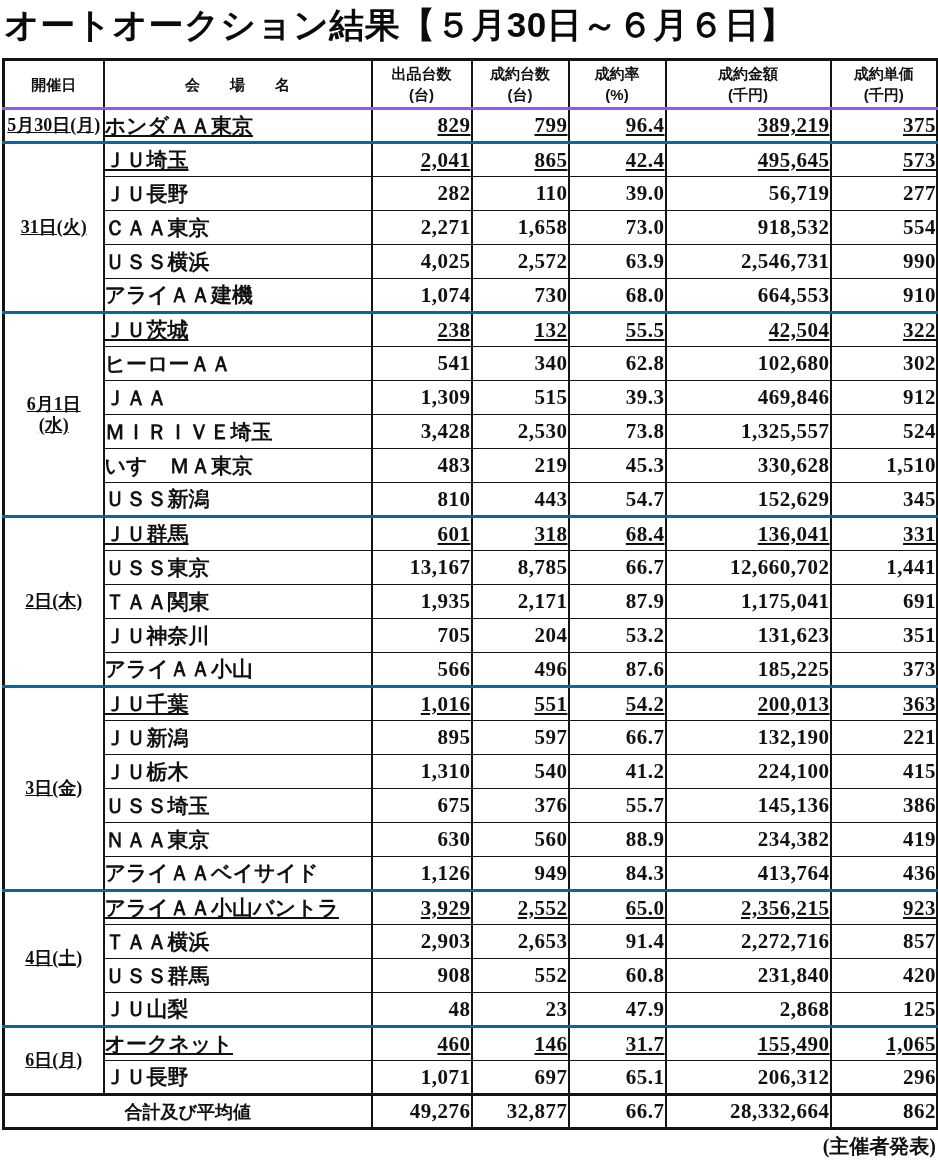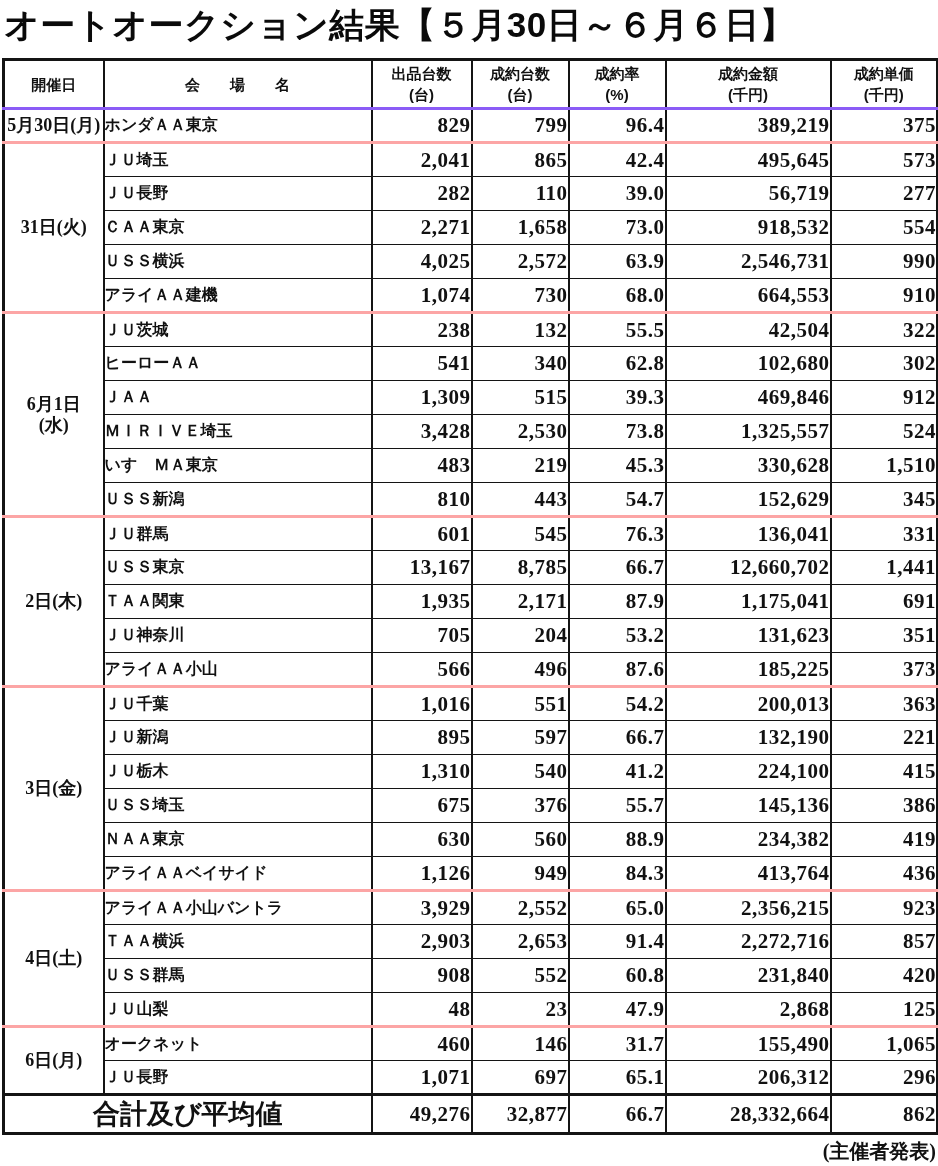--- a/index.html
+++ b/index.html
@@ -48,52 +48,53 @@
     font-size: 15px;
     line-height: 21px;
     text-align: center;
     vertical-align: middle;
     border-bottom: 3px solid #8b5cf6;
   }
   .auction-table tbody tr {
     height: 34px;
   }
   .auction-table tbody tr.group-start td {
-    border-top: 3px solid #fca5a5;
+    border-top: 3px solid #0369a1;
+    text-decoration: underline;
   }
   .date-cell {
     text-align: center;
     vertical-align: middle;
     font-weight: 700;
     font-size: 18px;
     line-height: 21px;
   }
   .venue-cell {
     text-align: left;
     vertical-align: middle;
     font-weight: 700;
-    font-size: 16px;
+    font-size: 21px;
     padding-left: 25px;
   }
   .num-cell {
     text-align: right;
     vertical-align: middle;
     font-weight: 700;
     font-size: 21px;
     letter-spacing: 0.5px;
     padding-right: 12px;
   }
   .total-row td {
     border-top: 3px solid #141414;
   }
   .total-label-cell {
     text-align: center;
     vertical-align: middle;
     font-weight: 700;
-    font-size: 27px;
+    font-size: 18px;
   }
   .page-footer {
     width: 934px;
     text-align: right;
     font-weight: 700;
     font-size: 20px;
     padding: 3px 4px 6px 0;
   }
 </style>
 </head>
@@ -249,22 +250,22 @@
           <td class="num-cell">54.7</td>
           <td class="num-cell">152,629</td>
           <td class="num-cell">345</td>
         </tr>
         <tr class="group-start">
           <td rowspan="5" class="date-cell">
             <div>2日(木)</div>
           </td>
           <td class="venue-cell">ＪＵ群馬</td>
           <td class="num-cell">601</td>
-          <td class="num-cell">545</td>
-          <td class="num-cell">76.3</td>
+          <td class="num-cell">318</td>
+          <td class="num-cell">68.4</td>
           <td class="num-cell">136,041</td>
           <td class="num-cell">331</td>
         </tr>
         <tr>
           <td class="venue-cell">ＵＳＳ東京</td>
           <td class="num-cell">13,167</td>
           <td class="num-cell">8,785</td>
           <td class="num-cell">66.7</td>
           <td class="num-cell">12,660,702</td>
           <td class="num-cell">1,441</td>

